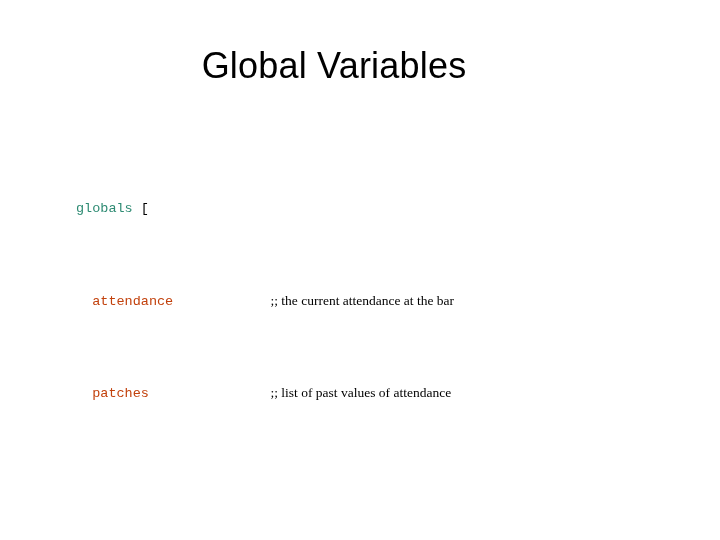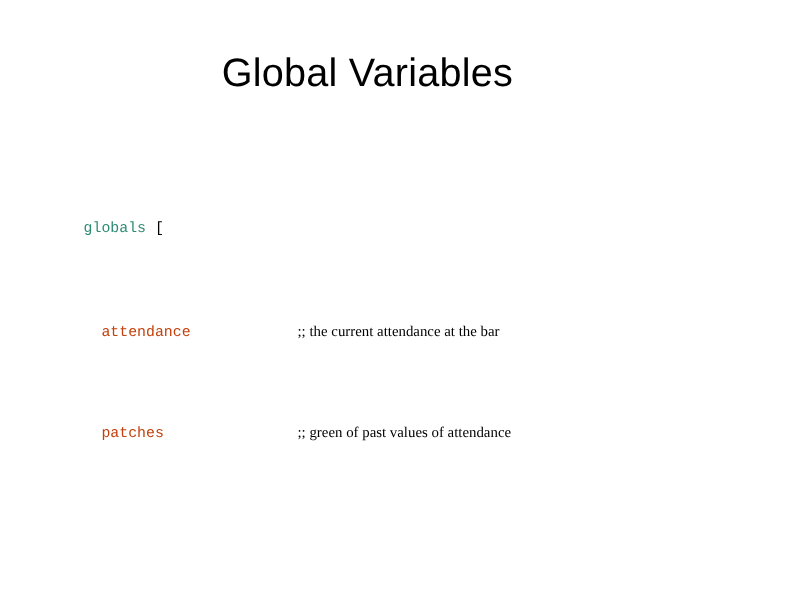--- a/index.html
+++ b/index.html
@@ -73,21 +73,21 @@
 <div class="slide">
 
   <div class="slide-title">Global Variables</div>
 
   <div class="code-block">
 
     <span class="code-line"><span class="tok-keyword">globals</span><span class="tok-punct"> </span><span class="tok-punct">[</span></span>
 
     <span class="code-line"><span class="tok-name">  attendance            </span><span class="tok-comment">;; the current attendance at the bar</span></span>
 
-    <span class="code-line"><span class="tok-name">  patches               </span><span class="tok-comment">;; green of past values of attendance</span></span>
+    <span class="code-line"><span class="tok-name">  patches               </span><span class="tok-comment">;; list of past values of attendance</span></span>
 
 
     
 
     
 
     
 
   </div>
 

